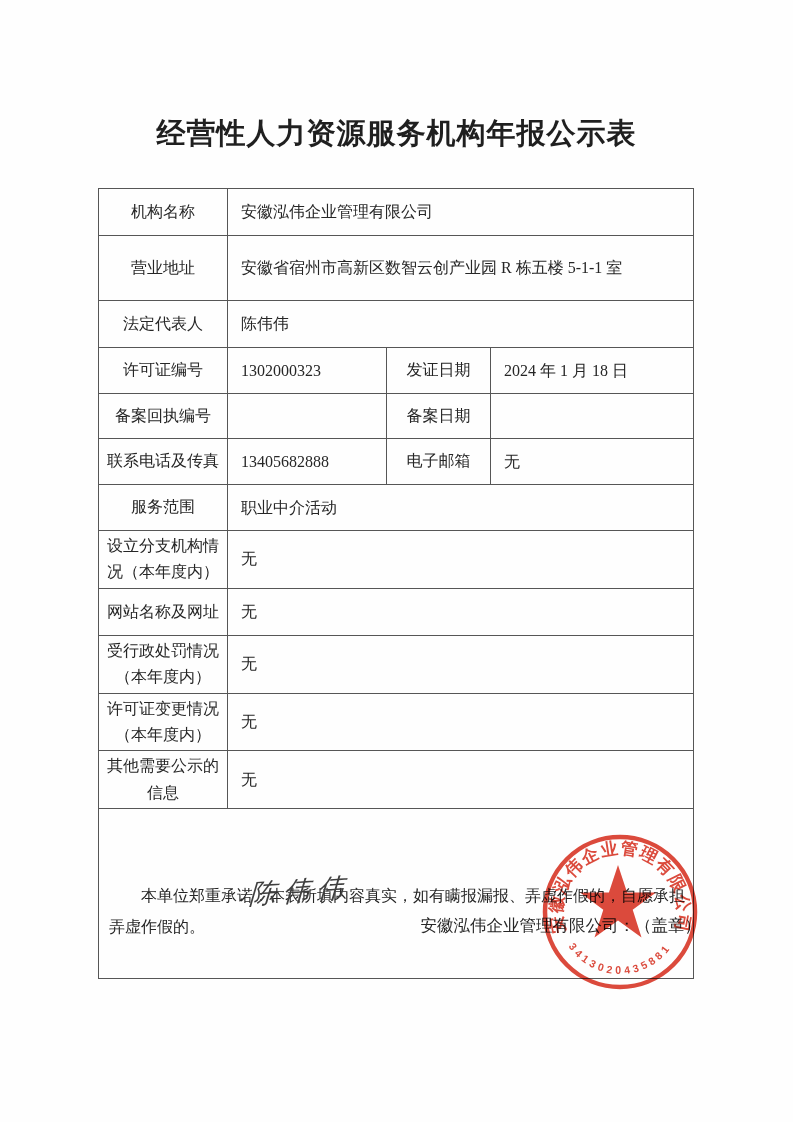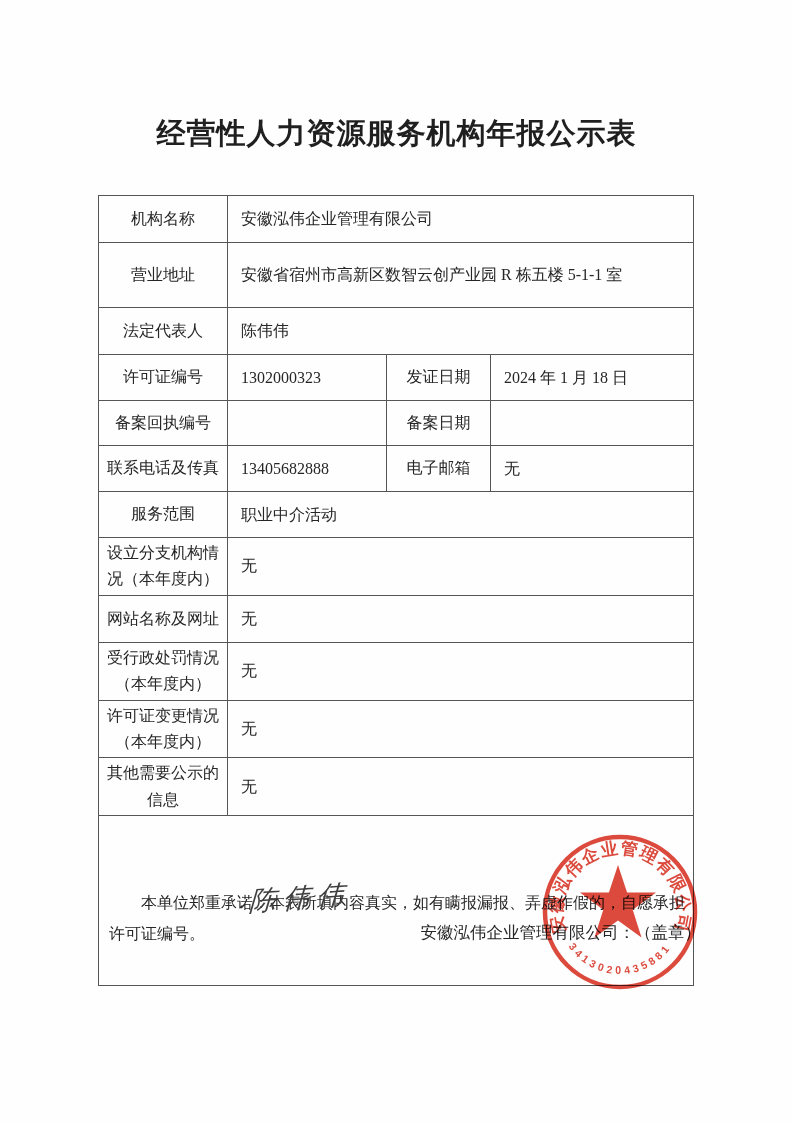--- a/index.html
+++ b/index.html
@@ -16,21 +16,21 @@
     left:0; right:0; top:114px;
     text-align:center;
     font-family:"Liberation Sans", sans-serif;
     font-weight:bold;
     font-size:29px;
     letter-spacing:1px;
     color:#1f1f1f;
   }
   table.form{
     position:absolute;
-    left:98px; top:195px;
+    left:98px; top:188px;
     width:595px;
     border-collapse:collapse;
     table-layout:fixed;
     font-size:16px;
   }
   table.form td{
     border:1.5px solid #565656;
     vertical-align:middle;
     overflow:hidden;
   }
@@ -159,21 +159,21 @@
         <td class="val" colspan="3">无</td>
       </tr>
       <tr style="height:56px">
         <td class="lbl">其他需要公示的信息</td>
         <td class="val" colspan="3">无</td>
       </tr>
       <tr style="height:170px">
         <td class="decl-cell" colspan="4">
           <div class="decl-text">
             <div class="decl-line1">本单位郑重承诺：本表所填内容真实，如有瞒报漏报、弄虚作假的，自愿承担</div>
-            <div class="decl-line2">许可证编号。</div>
+            <div class="decl-line2">弄虚作假的。</div>
           </div>
           <div class="signature">陈伟伟</div>
           <div class="company-line">安徽泓伟企业管理有限公司：（盖章）</div>
           <div class="date-line">2026 年 3 月 19 日</div>
         </td>
       </tr>
     </tbody>
   </table>
 
   <svg class="seal" viewBox="0 0 160 160" xmlns="http://www.w3.org/2000/svg">

